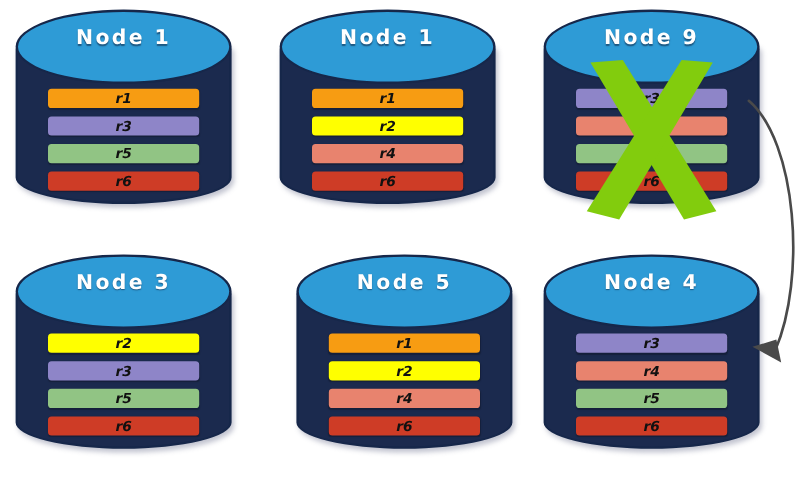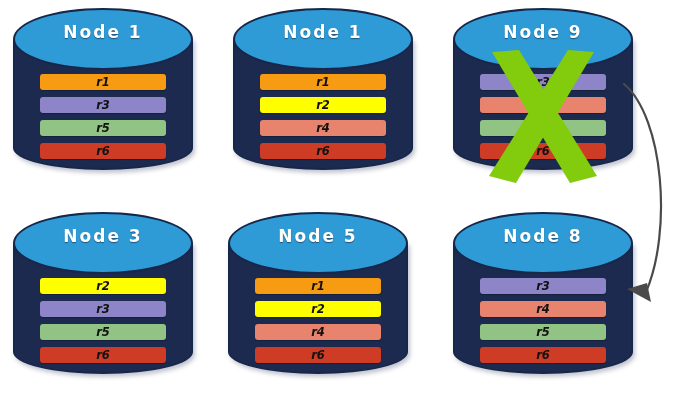--- a/index.html
+++ b/index.html
@@ -151,36 +151,36 @@
     <div class="cyl-top" style="background: rgb(46, 155, 214); border-color: rgb(22, 39, 74);"></div>
     <div class="cyl-title" style="color: rgb(255, 255, 255);">Node 3</div>
     <div class="rows">
       <div class="row" style="background: rgb(255, 255, 0);">r2</div>
       <div class="row" style="background: rgb(142, 133, 200);">r3</div>
       <div class="row" style="background: rgb(145, 196, 132);">r5</div>
       <div class="row" style="background: rgb(206, 60, 38);">r6</div>
     </div>
   </div>
 
-  <div class="node" style="left:228px; top:212px;">
+  <div class="node" style="left:247px; top:212px;">
     <div class="cyl-body" style="background: rgb(27, 42, 78); border-color: rgb(22, 39, 74);"></div>
     <div class="cyl-top" style="background: rgb(46, 155, 214); border-color: rgb(22, 39, 74);"></div>
     <div class="cyl-title" style="color: rgb(255, 255, 255);">Node 5</div>
     <div class="rows">
       <div class="row" style="background: rgb(247, 156, 18);">r1</div>
       <div class="row" style="background: rgb(255, 255, 0);">r2</div>
       <div class="row" style="background: rgb(232, 131, 110);">r4</div>
       <div class="row" style="background: rgb(206, 60, 38);">r6</div>
     </div>
   </div>
 
   <div class="node" style="left:453px; top:212px;">
     <div class="cyl-body" style="background: rgb(27, 42, 78); border-color: rgb(22, 39, 74);"></div>
     <div class="cyl-top" style="background: rgb(46, 155, 214); border-color: rgb(22, 39, 74);"></div>
-    <div class="cyl-title" style="color: rgb(255, 255, 255);">Node 8</div>
+    <div class="cyl-title" style="color: rgb(255, 255, 255);">Node 4</div>
     <div class="rows">
       <div class="row" style="background: rgb(142, 133, 200);">r3</div>
       <div class="row" style="background: rgb(232, 131, 110);">r4</div>
       <div class="row" style="background: rgb(145, 196, 132);">r5</div>
       <div class="row" style="background: rgb(206, 60, 38);">r6</div>
     </div>
   </div>
 
   <svg class="fail-cross" viewBox="0 0 676 402">
     <g>

